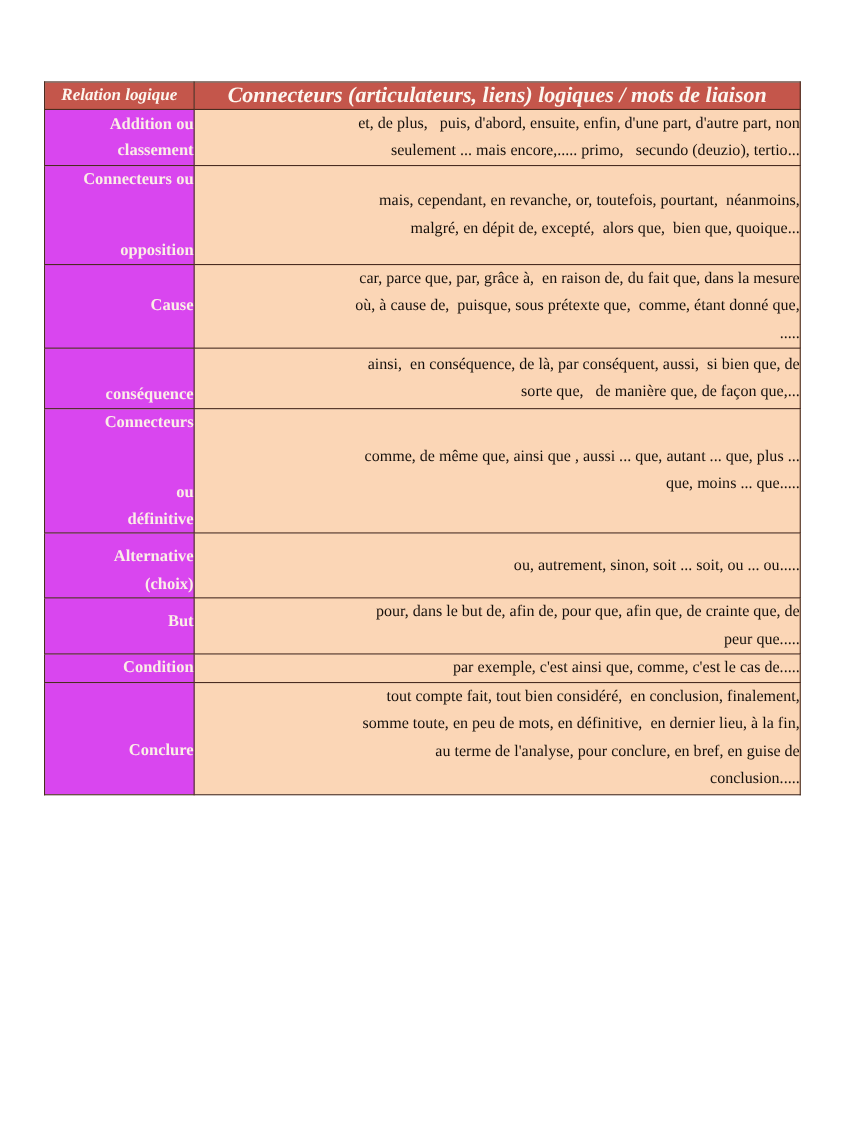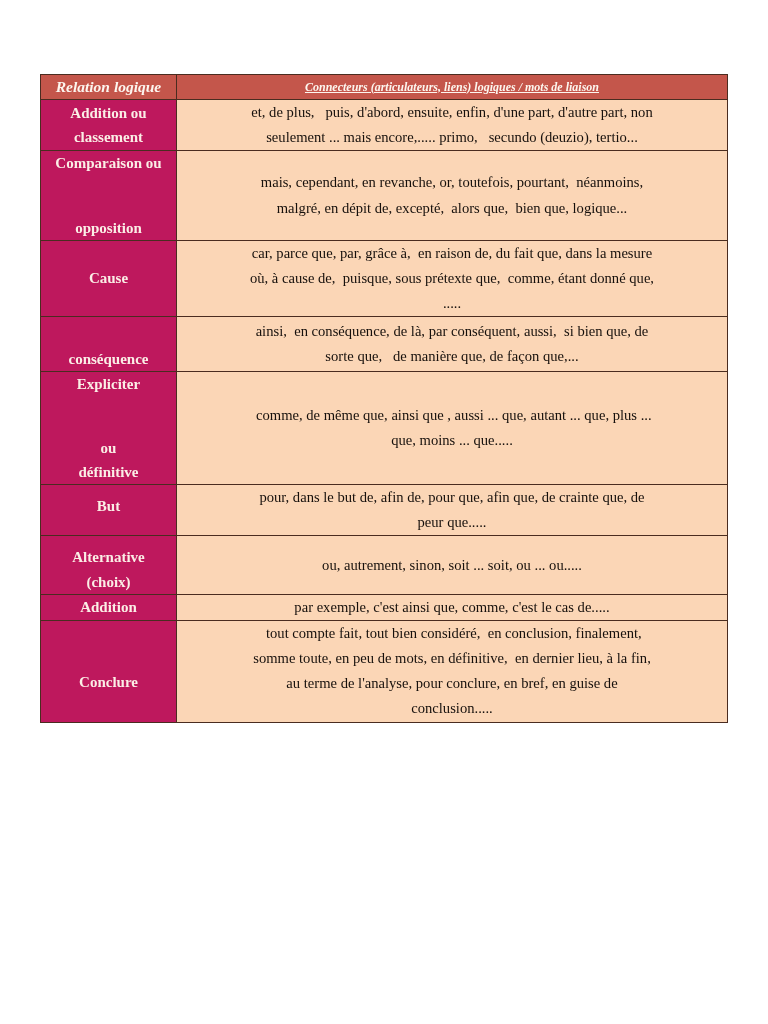--- a/index.html
+++ b/index.html
@@ -54,49 +54,48 @@
     font-style: italic;
     text-align: center;
   }
   .hdr-label {
     font-size: 15.5px;
     line-height: 1.55;
     padding: 7px 4px 6px 4px;
     vertical-align: middle;
   }
   .hdr-value {
-    font-size: 12px;
+    font-size: 20px;
     padding: 4px 6px 7px 6px;
     vertical-align: bottom;
-    text-decoration: underline;
   }
 
   
   td.rel-label {
-    background: #be185d;
+    background: #d946ef;
     color: #fbeee6;
     font-weight: bold;
     font-size: 15px;
     line-height: 1.62;
-    text-align: center;
+    text-align: right;
     padding: 6px 5px;
     vertical-align: middle;
   }
   td.rel-label.align-top {
     vertical-align: top;
     padding-top: 9px;
   }
 
   
   td.rel-value {
     background: #fbd6b6;
     color: #16100c;
     font-size: 14.6px;
     line-height: 1.72;
-    text-align: center;
+    text-align: right;
     padding: 5px 8px 6px 7px;
     vertical-align: top;
   }
 
   td.rel-value .line {
     display: block;
     white-space: pre-wrap;
   }
 
   
@@ -128,26 +127,26 @@
               <span class="line" style="display: block;">Addition ou</span>
               <span class="line" style="display: block;">classement</span>
             </td>
             <td class="rel-value">
               <span class="line">et, de plus,   puis, d'abord, ensuite, enfin, d'une part, d'autre part, non</span>
               <span class="line">seulement ... mais encore,..... primo,   secundo (deuzio), tertio...</span>
             </td>
           </tr>
           <tr>
             <td class="rel-label">
-              <span class="line" style="display: block;">Comparaison ou</span>
+              <span class="line" style="display: block;">Connecteurs ou</span>
               <span class="line" style="display: block; margin-top: 40px;">opposition</span>
             </td>
             <td class="rel-value">
               <span class="line">mais, cependant, en revanche, or, toutefois, pourtant,  néanmoins,</span>
-              <span class="line">malgré, en dépit de, excepté,  alors que,  bien que, logique...</span>
+              <span class="line">malgré, en dépit de, excepté,  alors que,  bien que, quoique...</span>
             </td>
           </tr>
           <tr>
             <td class="rel-label">
               <span class="line" style="display: block;">Cause</span>
             </td>
             <td class="rel-value">
               <span class="line">car, parce que, par, grâce à,  en raison de, du fait que, dans la mesure</span>
               <span class="line">où, à cause de,  puisque, sous prétexte que,  comme, étant donné que,</span>
               <span class="line">.....</span>
@@ -157,50 +156,50 @@
             <td class="rel-label">
               <span class="line" style="display: block; margin-top: 30px;">conséquence</span>
             </td>
             <td class="rel-value">
               <span class="line">ainsi,  en conséquence, de là, par conséquent, aussi,  si bien que, de</span>
               <span class="line">sorte que,   de manière que, de façon que,...</span>
             </td>
           </tr>
           <tr>
             <td class="rel-label">
-              <span class="line" style="display: block;">Expliciter</span>
+              <span class="line" style="display: block;">Connecteurs</span>
               <span class="line" style="display: block; margin-top: 39px;">ou</span>
               <span class="line" style="display: block;">définitive</span>
             </td>
             <td class="rel-value">
               <span class="line"> comme, de même que, ainsi que , aussi ... que, autant ... que, plus ...</span>
               <span class="line">que, moins ... que.....</span>
-            </td>
-          </tr>
-          <tr>
-            <td class="rel-label align-top">
-              <span class="line" style="display: block;">But</span>
-            </td>
-            <td class="rel-value">
-              <span class="line">pour, dans le but de, afin de, pour que, afin que, de crainte que, de</span>
-              <span class="line">peur que.....</span>
             </td>
           </tr>
           <tr>
             <td class="rel-label align-top">
               <span class="line" style="display: block;">Alternative</span>
               <span class="line" style="display: block;">(choix)</span>
             </td>
             <td class="rel-value">
               <span class="line">ou, autrement, sinon, soit ... soit, ou ... ou.....</span>
             </td>
           </tr>
           <tr>
-            <td class="rel-label">
-              <span class="line" style="display: block;">Addition</span>
+            <td class="rel-label align-top">
+              <span class="line" style="display: block;">But</span>
+            </td>
+            <td class="rel-value">
+              <span class="line">pour, dans le but de, afin de, pour que, afin que, de crainte que, de</span>
+              <span class="line">peur que.....</span>
+            </td>
+          </tr>
+          <tr>
+            <td class="rel-label">
+              <span class="line" style="display: block;">Condition</span>
             </td>
             <td class="rel-value">
               <span class="line">par exemple, c'est ainsi que, comme, c'est le cas de.....</span>
             </td>
           </tr>
           <tr>
             <td class="rel-label align-top">
               <span class="line" style="display: block; margin-top: 40px;">Conclure</span>
             </td>
             <td class="rel-value">

